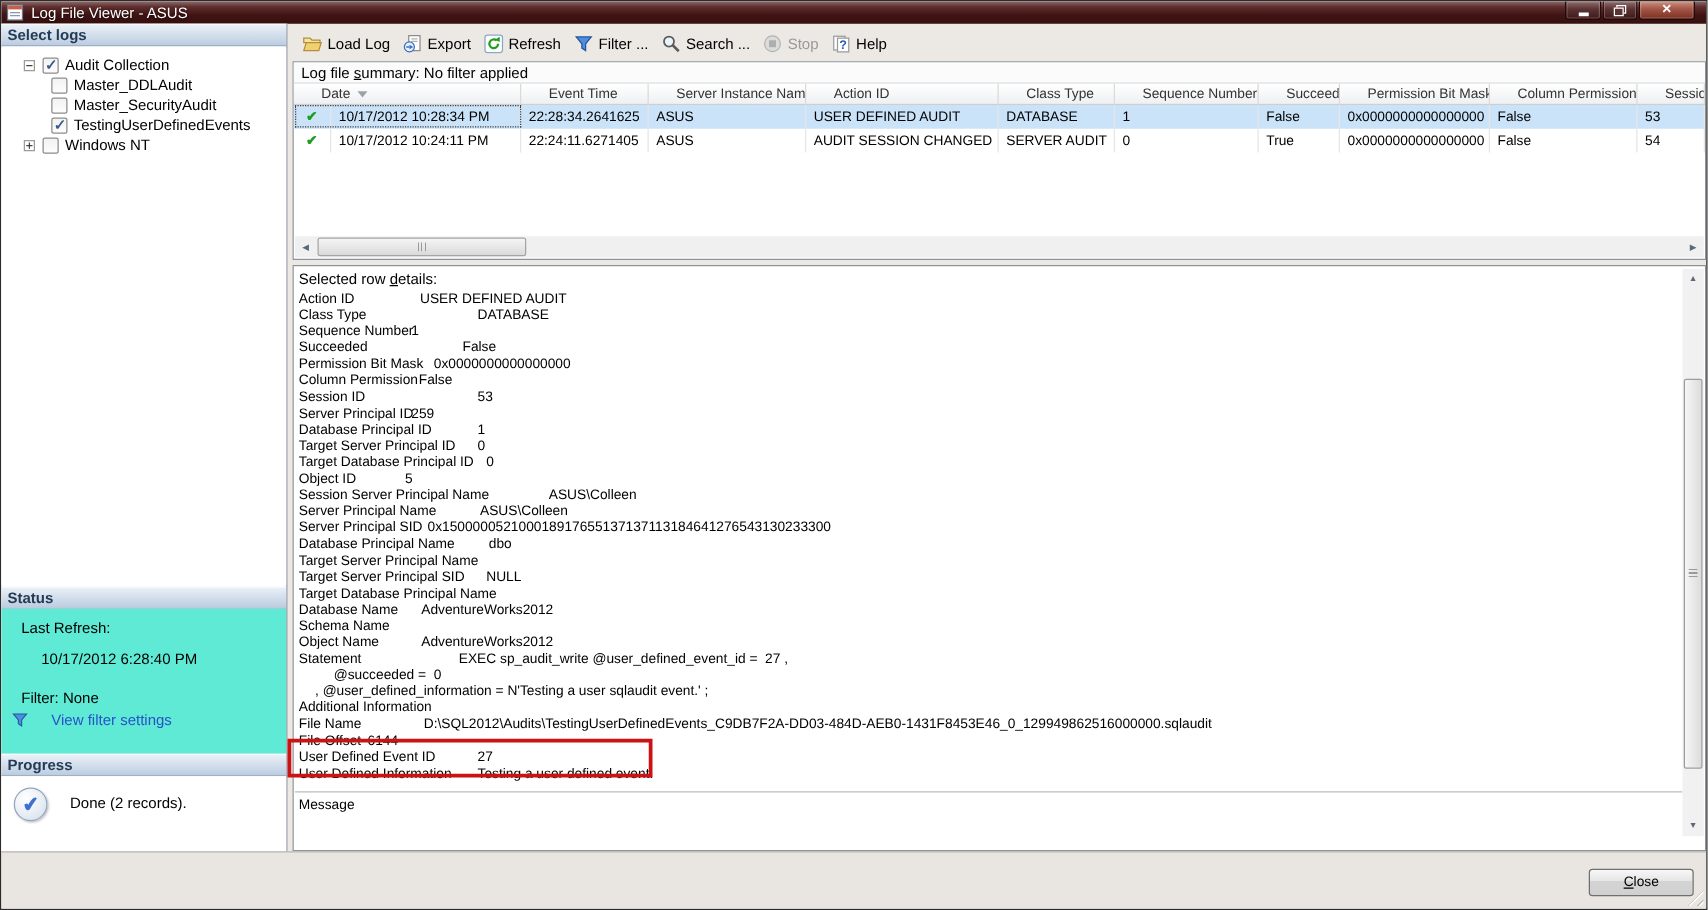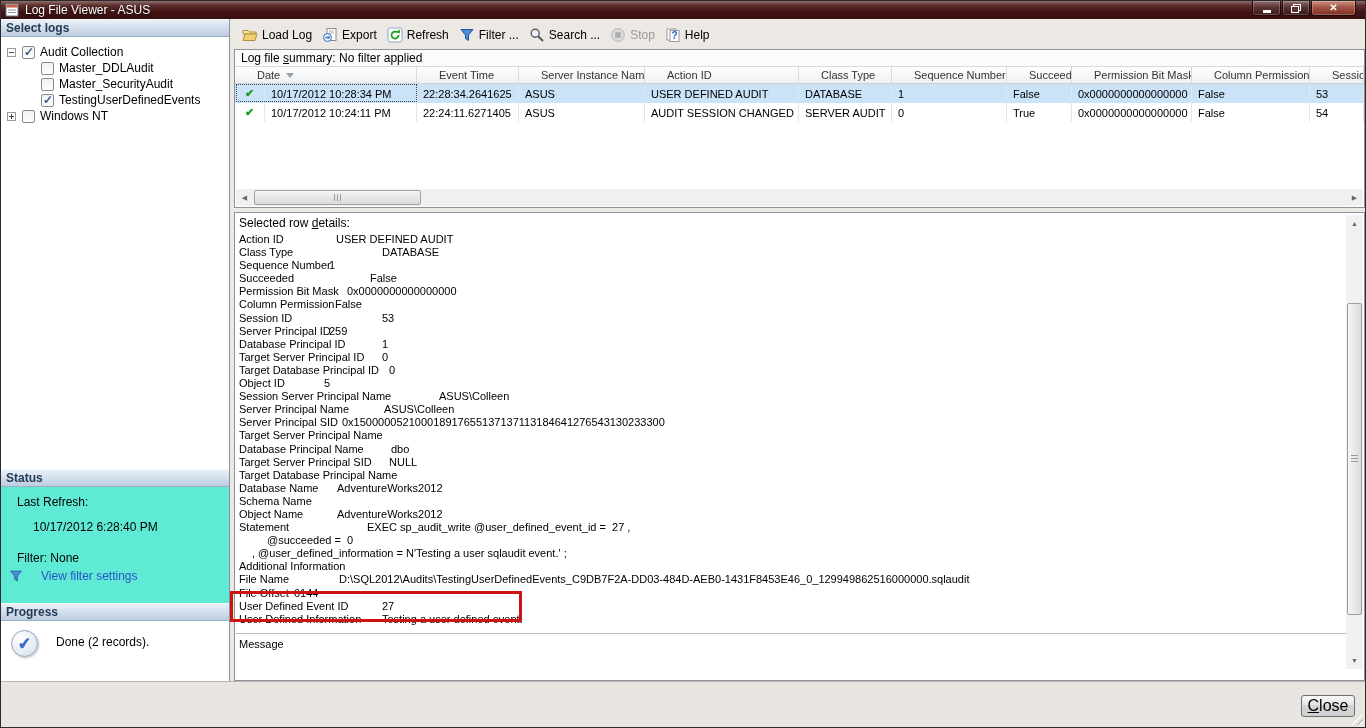--- a/index.html
+++ b/index.html
@@ -25,21 +25,21 @@
   .close-glyph{font-size:10px;font-weight:bold;line-height:10px}
 
   
   .left-panel{position:absolute;top:18px;left:0;width:229px;bottom:46px;background:#fff;border-right:1px solid #8a939e}
   .section-header{position:absolute;left:0;right:0;height:18px;
     background:linear-gradient(#eaf0f8,#bccde0);border-top:1px solid #f6f9fc;border-bottom:1px solid #9db0c6;
     color:#243b55;font-weight:bold;font-size:12px;display:flex;align-items:center;padding-left:5px}
   .hdr-selectlogs{top:0}
   .tree{position:absolute;top:19px;left:0;right:0;height:430px;background:#fff;padding-top:6px}
   .tree-row{height:16px;display:flex;align-items:center;white-space:nowrap}
-  .tree-row.lvl0{padding-left:6px}
+  .tree-row.lvl0{padding-left:18px}
   .tree-row.lvl1{padding-left:40px}
   .expander{width:9px;height:9px;border:1px solid #9b9b9b;background:#fff;position:relative;margin-right:6px;flex:0 0 auto}
   .expander::before{content:"";position:absolute;left:1px;top:3px;width:5px;height:1px;background:#444}
   .expander.plus::after{content:"";position:absolute;left:3px;top:1px;width:1px;height:5px;background:#444}
   .cb{width:13px;height:13px;border:1px solid #8b8b8b;border-radius:2px;background:linear-gradient(#f2f2f2,#fdfdfd);
     margin-right:5px;position:relative;flex:0 0 auto}
   .cb.checked::after{content:"\2713";position:absolute;left:1px;top:-2px;font-size:12px;font-weight:bold;color:#39598c}
   .tree-label{font-size:12px}
 
   .hdr-status{top:450px}
@@ -102,23 +102,23 @@
 
   .vscroll{position:absolute;right:1px;top:2px;width:17px;height:454px;background:#f1f1f1}
   .vs-btn{position:absolute;left:0;width:17px;height:17px;display:flex;align-items:center;justify-content:center;color:#5d6a75;font-size:7px}
   .vs-btn.up{top:0}.vs-btn.down{bottom:0}
   .vs-thumb{position:absolute;left:1px;top:88px;width:15px;height:312px;background:linear-gradient(90deg,#f6f6f6,#dcdcdc);
     border:1px solid #9d9d9d;border-radius:2px;display:flex;align-items:center;justify-content:center}
   .vs-thumb::after{content:"";width:7px;height:8px;background:repeating-linear-gradient(180deg,#9a9a9a 0 1px,transparent 1px 3px)}
 
   
   .footer{position:absolute;left:0;right:0;bottom:0;height:46px;background:#e9e6e1;border-top:1px solid #b9b6b1}
-  .close-btn{position:absolute;right:10px;top:13px;width:54px;height:22px;border:1px solid #707070;border-radius:3px;
+  .close-btn{position:absolute;right:10px;top:13px;width:84px;height:22px;border:1px solid #707070;border-radius:3px;
     background:linear-gradient(#f7f7f7,#e5e5e5 45%,#d4d4d4 46%,#d0d0d0);display:flex;align-items:center;justify-content:center;
-    font-size:16px;cursor:default}
+    font-size:11px;cursor:default}
   .grip{position:absolute;right:2px;bottom:2px;width:13px;height:13px;
     background:repeating-linear-gradient(135deg,transparent 0 3px,#c2bfba 3px 4px,#fdfdfd 4px 5.5px);
     clip-path:polygon(100% 0,100% 100%,0 100%)}
   .u{text-decoration:underline}
 </style>
 </head>
 <body>
 
 <div class="app">
 
@@ -405,25 +405,25 @@
         </div>
       <div class="drow">
           <span class="dl">Server Principal Name</span>
           <span class="dv" style="left:145px">ASUS\Colleen</span>
         </div>
       <div class="drow">
           <span class="dl">Server Principal SID</span>
           <span class="dv" style="left:103px">0x150000052100018917655137137113184641276543130233300</span>
         </div>
       <div class="drow">
-          <span class="dl">Target Server Principal Name</span>
-        </div>
-      <div class="drow">
           <span class="dl">Database Principal Name</span>
           <span class="dv" style="left:152px">dbo</span>
+        </div>
+      <div class="drow">
+          <span class="dl">Target Server Principal Name</span>
         </div>
       <div class="drow">
           <span class="dl">Target Server Principal SID</span>
           <span class="dv" style="left:150px">NULL</span>
         </div>
       <div class="drow">
           <span class="dl">Target Database Principal Name</span>
         </div>
       <div class="drow">
           <span class="dl">Database Name</span>

